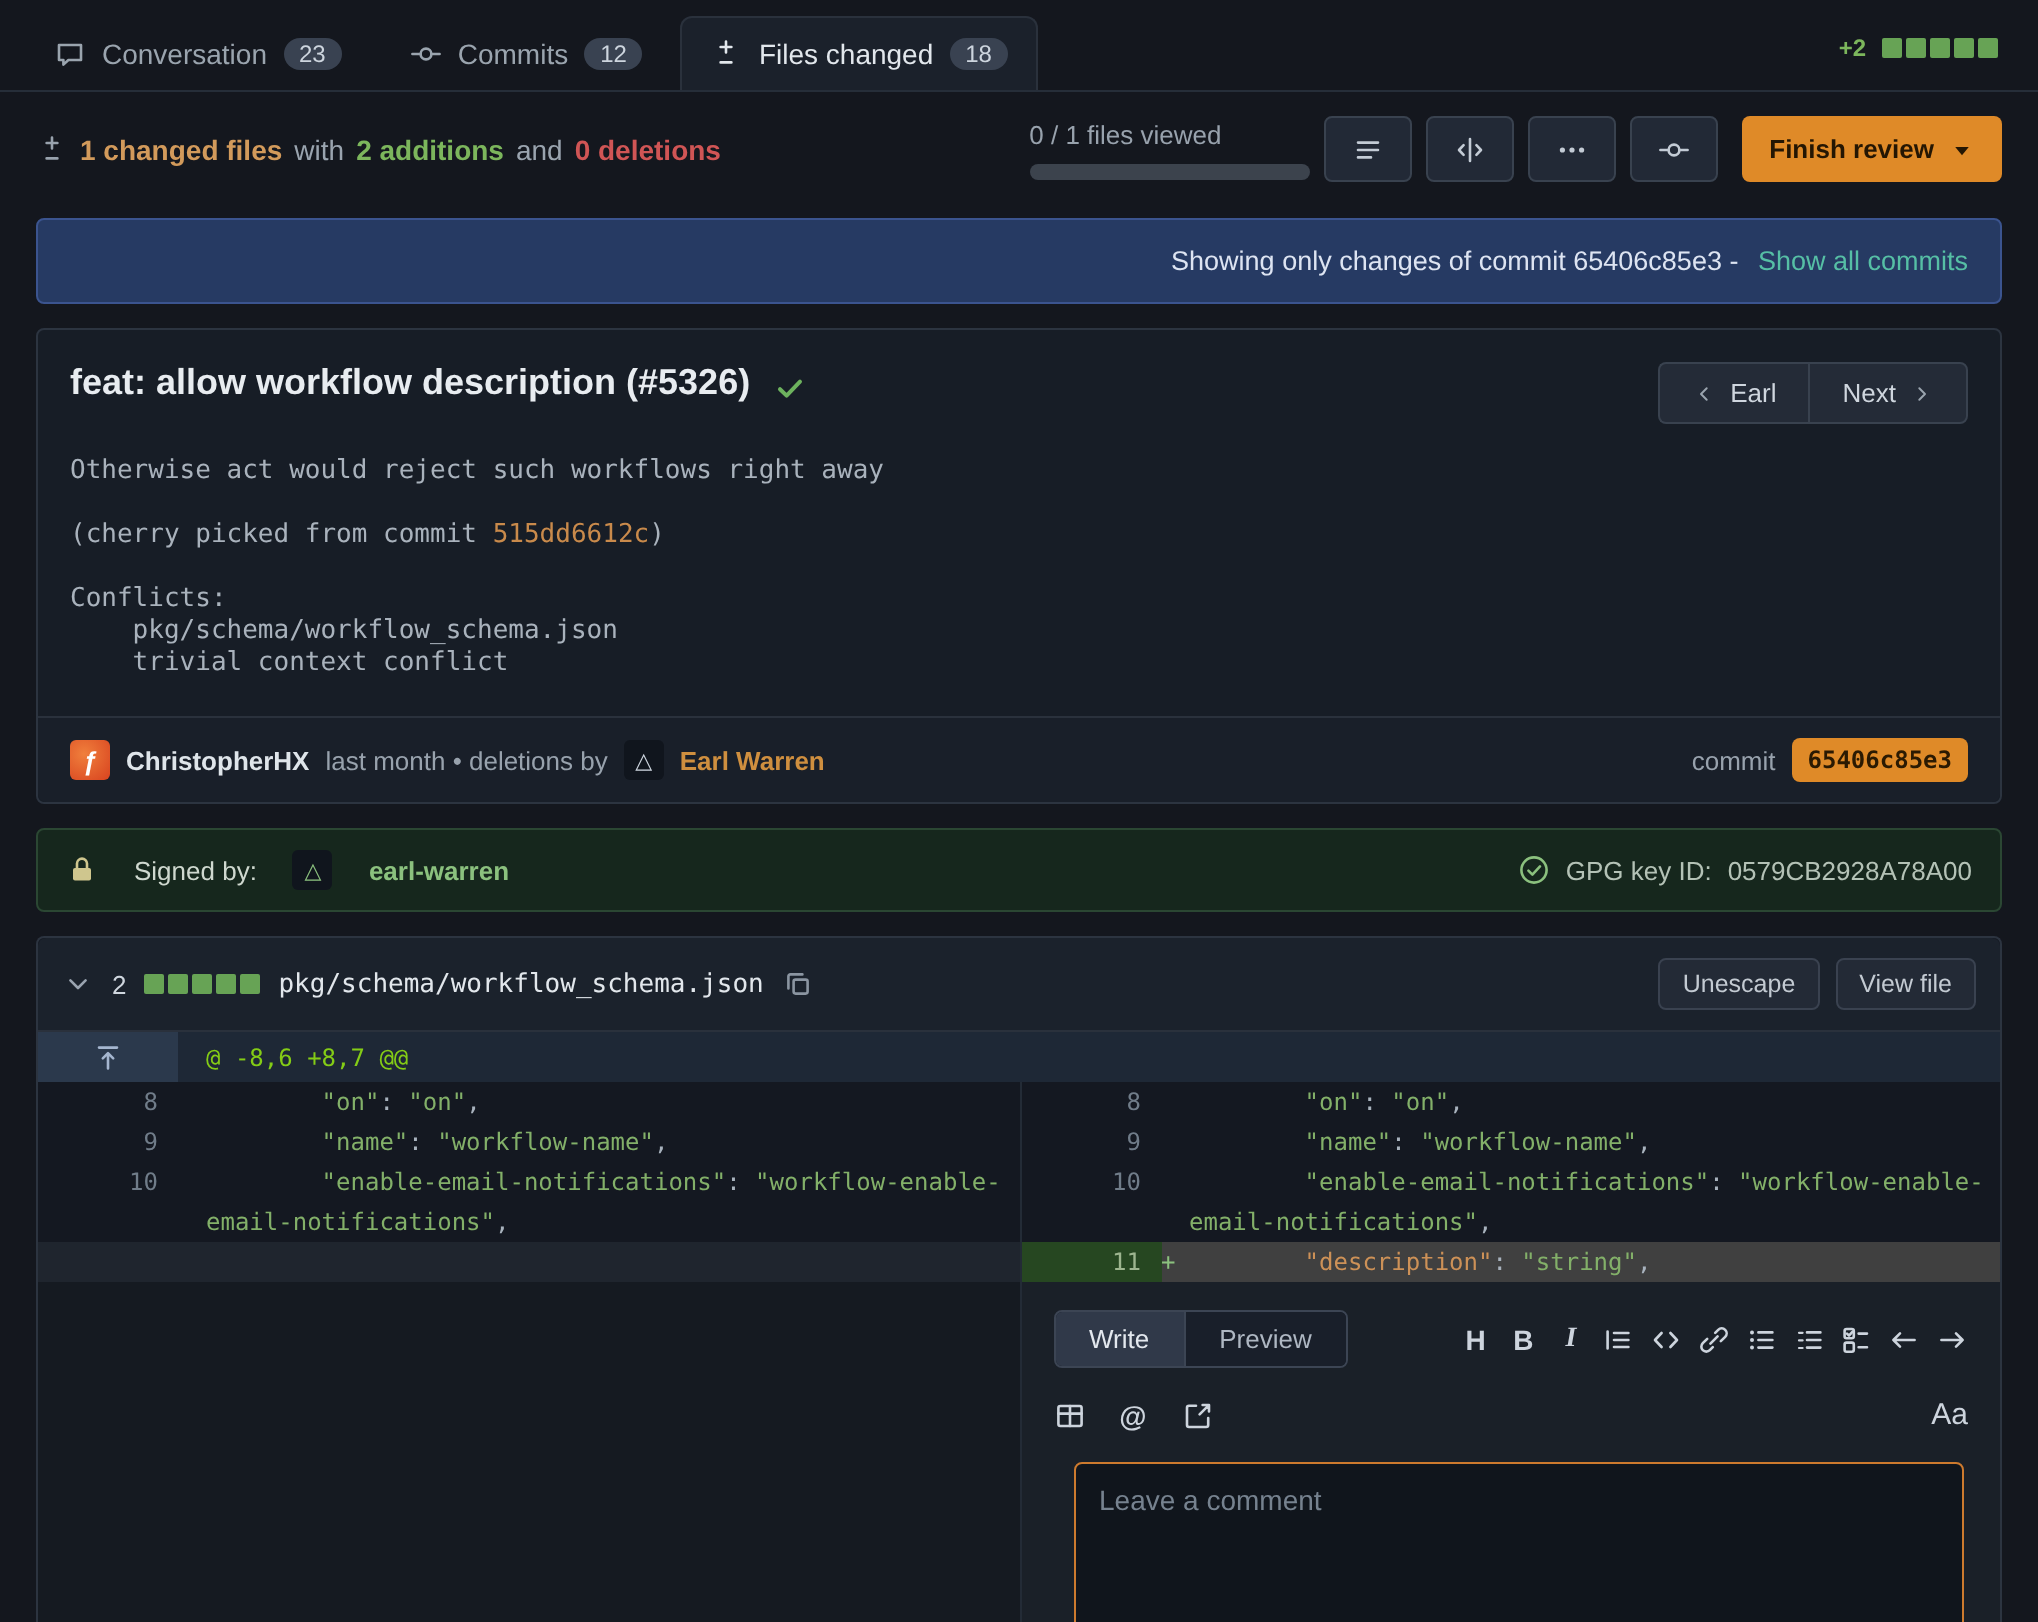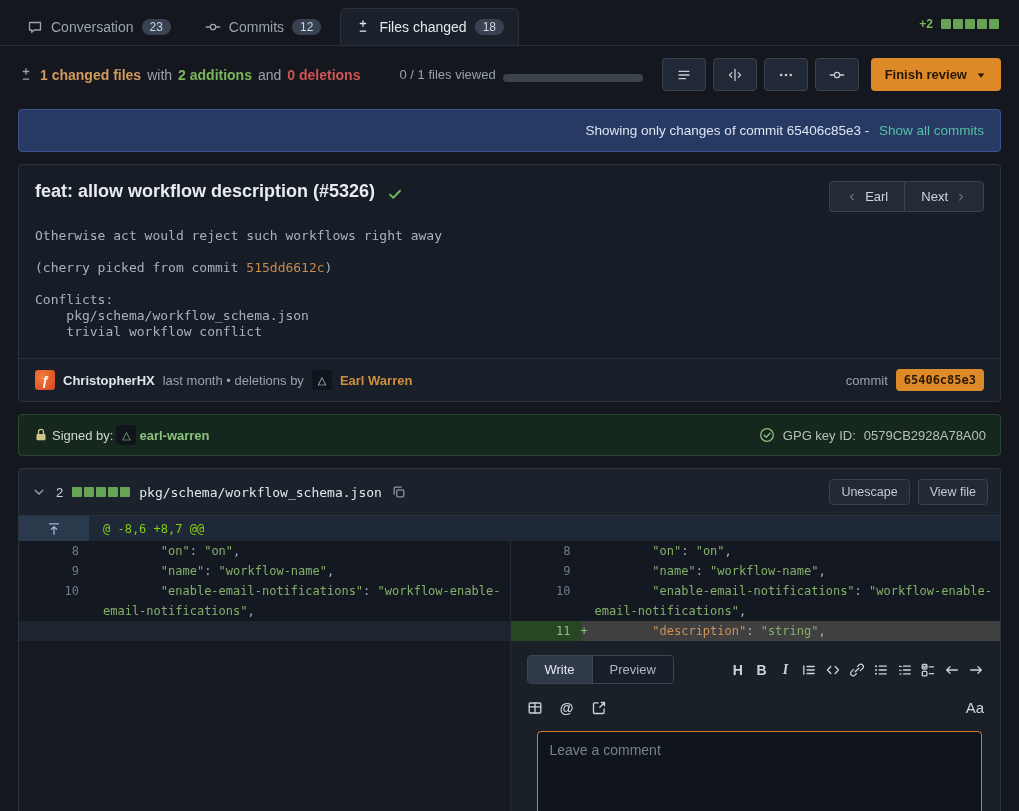--- a/index.html
+++ b/index.html
@@ -22,21 +22,21 @@
   .statbar i{width:10px;height:10px;background:#67a355;border-radius:1px;display:inline-block;}
 
   
   .summary{display:flex;align-items:center;padding:12px 18px;gap:6px;font-size:14px;}
   .summary .gray{color:#98a2ad;}
   .chfiles{color:#d29a5b;font-weight:600;cursor:pointer;}
   .muted{color:#9aa4af;}
   .green{color:#7cb65c;font-weight:600;}
   .red{color:#d05555;font-weight:600;}
   .sumright{margin-left:auto;display:flex;align-items:center;}
-  .viewed{display:flex;align-items:flex-end;gap:7px;margin-right:12px;}
+  .viewed{display:flex;flex-direction:column;align-items:flex-start;gap:7px;}
   .viewed span{color:#98a2ad;font-size:13px;}
   .progress{width:140px;height:8px;background:#3c434d;border-radius:4px;}
   .iconbtn{width:44px;height:33px;background:#222936;border:1px solid #39424f;border-radius:4px;
            display:flex;align-items:center;justify-content:center;color:#c3cbd5;margin-left:7px;cursor:pointer;}
   .finish{margin-left:12px;background:#df8a28;color:#241603;font-weight:700;font-size:13px;border:none;
           padding:9px 14px;border-radius:4px;display:flex;gap:8px;align-items:center;cursor:pointer;}
 
   
   .notice{margin:6px 18px 12px 18px;background:#263a63;border:1px solid #3b548f;border-radius:4px;
           padding:13px 16px;color:#dde4f2;font-size:13.5px;text-align:right;}
@@ -62,21 +62,21 @@
   .av-orange{background:radial-gradient(circle at 35% 35%, #f07f3c, #d8431f);color:#fff;font-style:italic;font-weight:700;}
   .av-dark{background:#10151d;color:#cdd5de;font-size:11px;}
   .authname{font-weight:700;color:#dfe5ea;cursor:pointer;}
   .meta{color:#98a2ad;}
   .committer{font-weight:700;color:#cf8f3f;cursor:pointer;}
   .commitlbl{margin-left:auto;color:#98a2ad;}
   .sha{background:#df8a28;color:#2b1a02;font-family:"DejaVu Sans Mono",monospace;font-weight:700;font-size:12px;
        padding:4px 8px;border-radius:4px;cursor:pointer;}
 
   
-  .signed{display:flex;align-items:center;gap:3px;margin:12px 18px;background:#16271d;border:1px solid #2b4733;
+  .signed{display:flex;align-items:center;gap:18px;margin:12px 18px;background:#16271d;border:1px solid #2b4733;
           border-radius:4px;padding:10px 14px;color:#cfd8cf;}
   .signed .lock{color:#cfc68e;}
   .signed .user{color:#8bc17e;font-weight:700;cursor:pointer;}
   .signed .gpg{margin-left:auto;display:flex;align-items:center;gap:8px;color:#b4c2b6;}
   .signed .gpg .icn{color:#8bc17e;}
 
   
   .diffbox{margin:2px 18px 0 18px;border:1px solid #2c3440;border-bottom:none;border-radius:4px 4px 0 0;background:#141821;}
   .diffhead{display:flex;align-items:center;gap:9px;padding:10px 12px;background:#1b222c;
             border-bottom:1px solid #2a313c;border-radius:4px 4px 0 0;}
@@ -266,21 +266,21 @@
         </button>
       </div>
     </div>
     <div class="msg" id="commit-msg">
         <div class="mline"><span>Otherwise act would reject such workflows right away</span></div>
         <div class="mline">&nbsp;</div>
         <div class="mline"><span>(cherry picked from commit </span><span class="link">515dd6612c</span><span>)</span></div>
         <div class="mline">&nbsp;</div>
         <div class="mline"><span>Conflicts:</span></div>
         <div class="mline"><span>    pkg/schema/workflow_schema.json</span></div>
-        <div class="mline"><span>    trivial workflow conflict</span></div>
+        <div class="mline"><span>    trivial context conflict</span></div>
       </div>
     <div class="authrow">
       <span class="av av-orange">ƒ</span>
       <span class="authname">ChristopherHX</span>
       <span class="meta">last month • deletions by</span>
       <span class="av av-dark">△</span>
       <span class="committer">Earl Warren</span>
       <span class="commitlbl">commit</span>
       <span class="sha">65406c85e3</span>
     </div>

